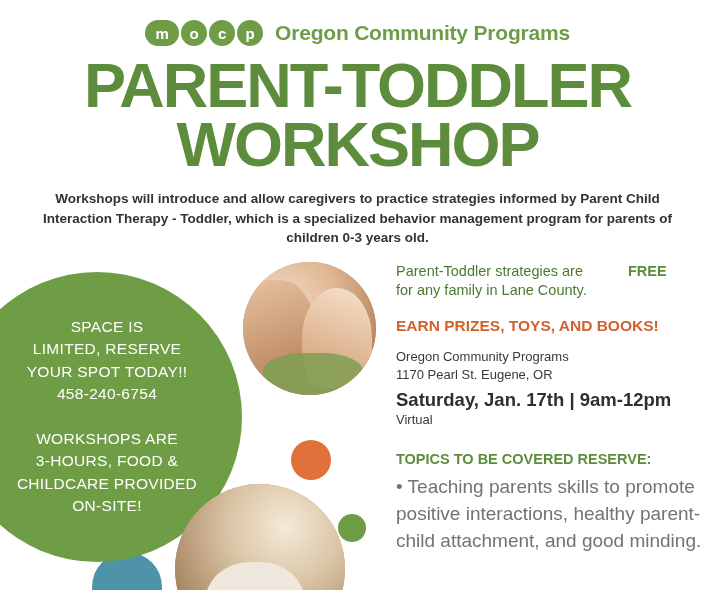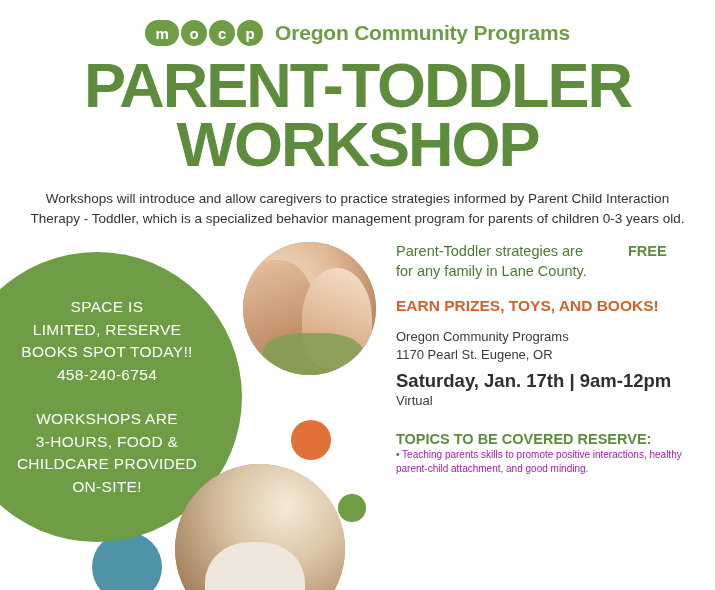--- a/index.html
+++ b/index.html
@@ -62,20 +62,21 @@
   .title .line1 { font-size: 63px; display: block; }
   .title .line2 { font-size: 63px; display: block; }
 
   
   .intro {
     margin: 16px 22px 0 22px;
     text-align: center;
     font-size: 13.5px;
     line-height: 1.45;
     color: #333333;
+    font-weight: bold;
   }
 
   
   .content {
     position: relative;
     margin-top: 14px;
     height: 330px;
   }
 
   
@@ -236,24 +237,24 @@
     line-height: 1.35;
   }
   .event.second { margin-top: 6px; }
   .r-topics {
     margin-top: 22px;
     color: #5d8c3c;
     font-weight: bold;
     font-size: 14.5px;
   }
   .r-bullet {
-    margin-top: 1px;
-    font-size: 10px;
+    margin-top: 7px;
+    font-size: 19px;
     line-height: 1.42;
-    color: #a21caf;
+    color: #737373;
   }
 </style>
 </head>
 <body>
 
 <div class="brand-row">
   <div class="logo">
     <span class="logo-letter m">m</span>
     <span class="logo-letter">o</span>
     <span class="logo-letter">c</span>
@@ -271,21 +272,21 @@
 
 <div class="content">
 
   <div class="dot dot-blue"></div>
   <div class="dot dot-blue2"></div>
 
   <div class="green-circle">
     <div class="blk">
       <div>SPACE IS</div>
       <div>LIMITED, RESERVE</div>
-      <div>BOOKS SPOT TODAY!!</div>
+      <div>YOUR SPOT TODAY!!</div>
       <div>458-240-6754</div>
     </div>
     <div class="blk second">
       <div>WORKSHOPS ARE</div>
       <div>3-HOURS, FOOD &amp;</div>
       <div>CHILDCARE PROVIDED</div>
       <div>ON-SITE!</div>
     </div>
   </div>
 

